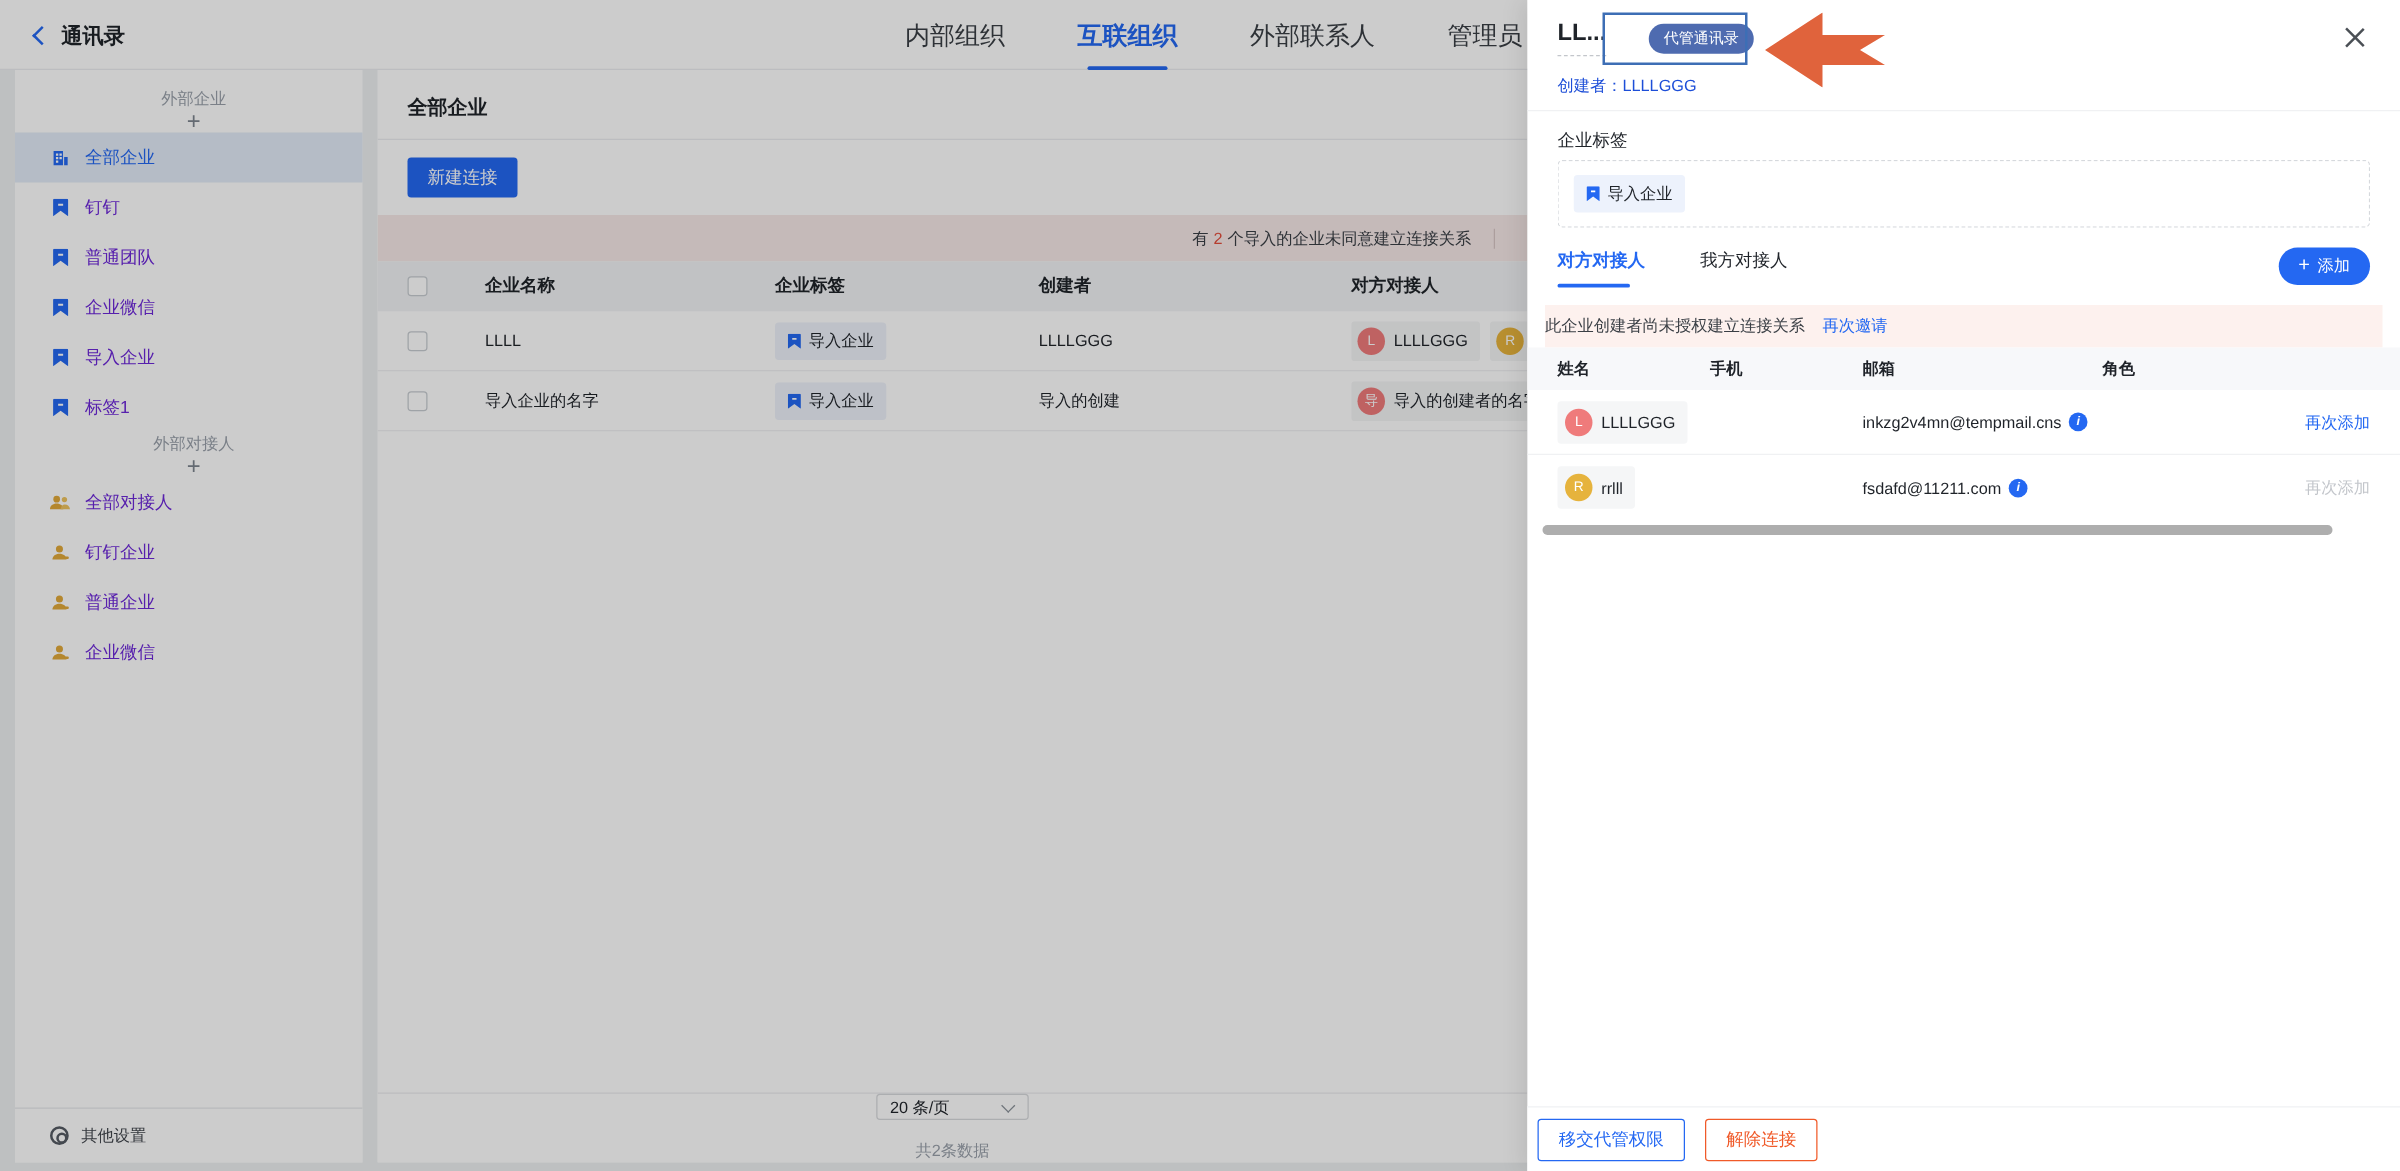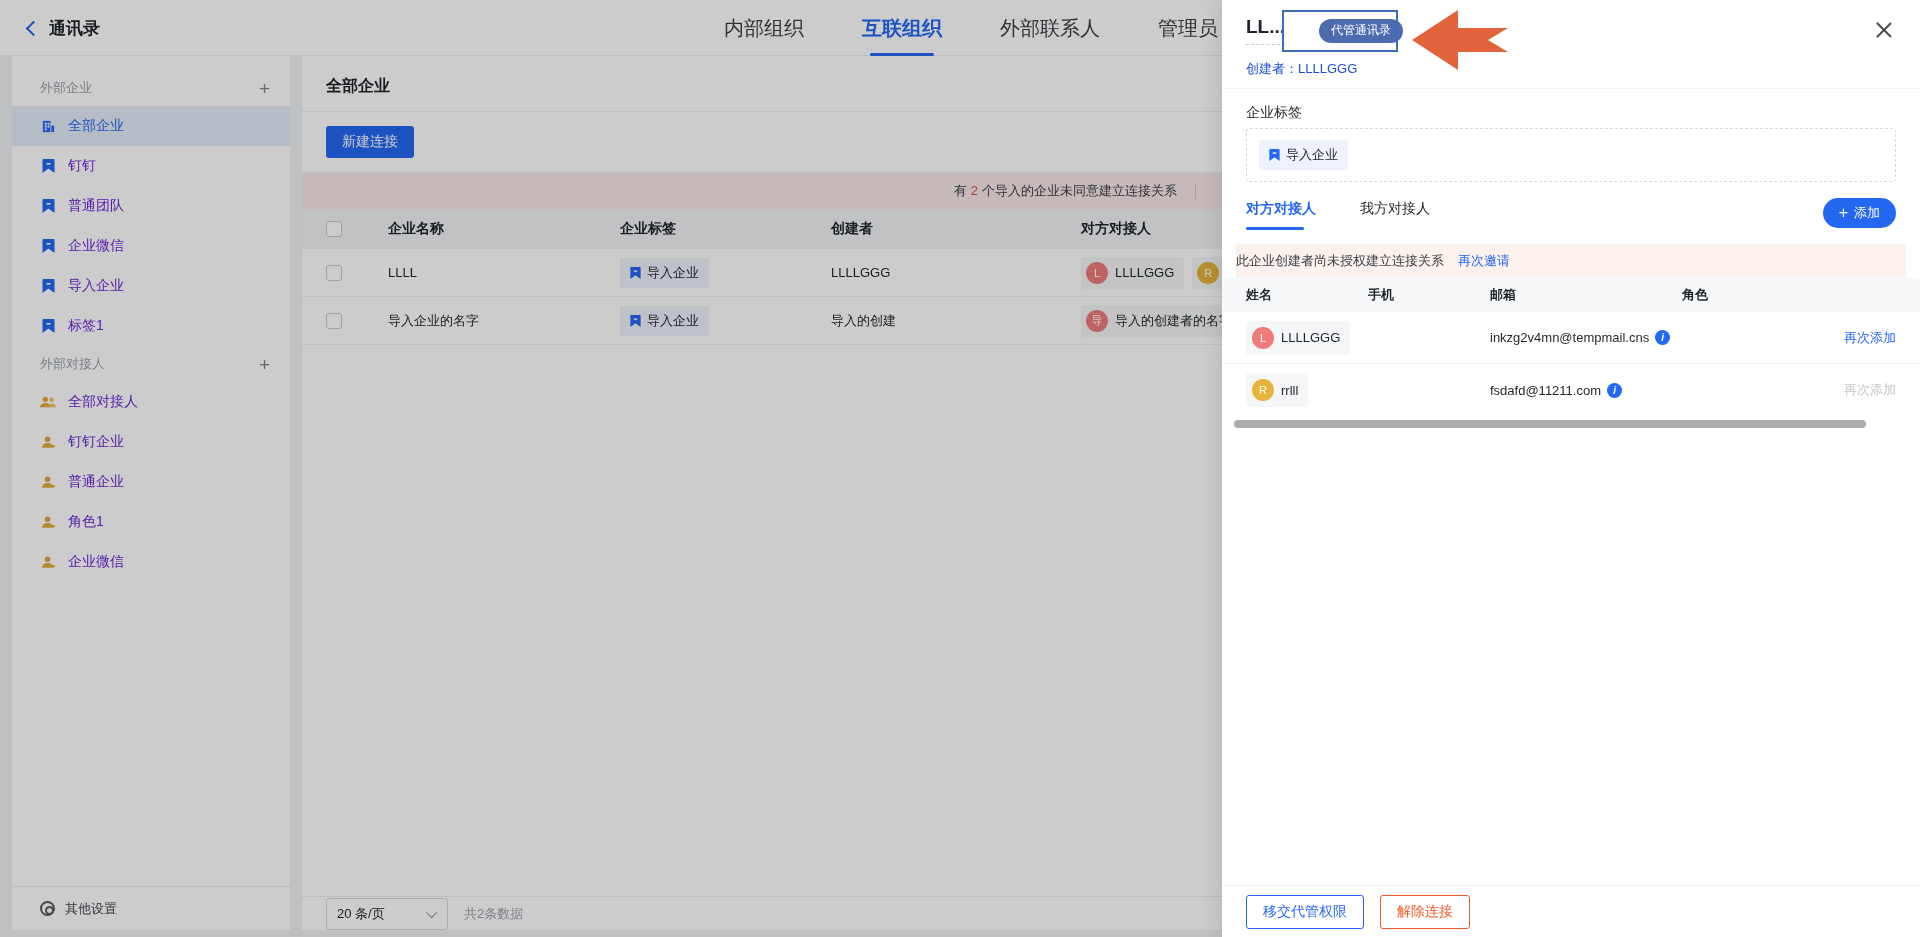--- a/index.html
+++ b/index.html
@@ -13,21 +13,21 @@
   .back-chevron { width:11px; height:11px; border-left:2px solid #2468f2; border-bottom:2px solid #2468f2; transform:rotate(45deg); }
   .app-title { font-size:17px; font-weight:700; color:#1f2329; }
   .top-tabs { position:absolute; left:718px; top:0; height:56px; display:flex; align-items:stretch; gap:46px; }
   .top-tab { display:flex; align-items:center; font-size:20px; color:#3a3f45; cursor:pointer; position:relative; padding:16px 6px; }
   .top-tab.active { color:#2468f2; font-weight:600; }
   .top-tab.active::after { content:""; position:absolute; left:50%; transform:translateX(-50%); bottom:0; width:64px; height:3px; background:#2468f2; border-radius:2px; }
 
   
   .sidebar { position:absolute; left:12px; top:56px; width:278px; bottom:7px; background:#fff; z-index:1; }
   .side-scroll { padding-top:14px; }
-  .side-section-header { height:36px; display:flex; align-items:center; justify-content:space-between; padding:0 20px 0 28px; color:#9aa1ab; font-size:13px; }
+  .side-section-header { height:36px; display:flex; align-items:center; justify-content:space-between; padding:0 20px 0 28px; color:#9aa1ab; font-size:13px;flex-direction:column; }
   .side-plus { color:#7d858f; font-size:19px; line-height:1; cursor:pointer; font-weight:400; }
   .side-item { height:40px; display:flex; align-items:center; gap:12px; padding:0 20px 0 28px; font-size:14px; color:#6d28d9; cursor:pointer; }
   .side-item.selected { background:#e3ebf8; color:#2468f2; }
   .side-item .ic { width:16px; height:16px; flex:0 0 16px; display:flex; align-items:center; justify-content:center; }
   .side-footer { position:absolute; left:0; right:0; bottom:0; height:44px; border-top:1px solid #e7e9ec; display:flex; align-items:center; gap:10px; padding:0 28px; color:#40454c; font-size:13px; cursor:pointer; background:#fff; }
   .gear { width:15px; height:15px; border:2px solid #555b63; border-radius:50%; position:relative; }
   .gear::after{ content:""; position:absolute; left:3px; top:3px; width:5px; height:5px; border:2px solid #555b63; border-radius:50%; }
 
   
   .main { position:absolute; left:302px; top:56px; width:920px; bottom:7px; background:#fff; z-index:1; overflow:hidden; }
@@ -43,21 +43,21 @@
   .tbl-header, .tbl-row { display:grid; grid-template-columns:62px 232px 211px 250px 1fr; align-items:center; padding-left:24px; }
   .tbl-header { height:40px; background:#f2f3f5; font-weight:700; font-size:14px; color:#1f2329; }
   .tbl-row { height:48px; border-bottom:1px solid #f0f1f3; font-size:13px; overflow:hidden; }
   .cbx { width:16px; height:16px; border:1px solid #c7ccd1; border-radius:3px; background:#fff; cursor:pointer; }
   .tag-chip { display:inline-flex; align-items:center; gap:6px; height:30px; padding:0 10px; background:#eef2fb; border-radius:3px; font-size:13px; color:#1f2329; }
   .contact-cell { display:flex; gap:8px; overflow:hidden; white-space:nowrap; }
   .person-chip { display:inline-flex; align-items:center; gap:7px; height:32px; padding:0 10px 0 5px; background:#f4f5f6; border-radius:3px; flex:0 0 auto; }
   .avatar { width:22px; height:22px; border-radius:50%; color:#fff; font-size:11px; display:flex; align-items:center; justify-content:center; flex:0 0 22px; }
   .av-red { background:#ef7b7b; } .av-gold { background:#e6b33d; }
 
-  .pagination { position:absolute; left:0; right:0; bottom:0; height:34px; border-top:1px solid #ebedf0; display:flex; align-items:center; gap:16px; padding:0 24px; background:#fff; }
+  .pagination { position:absolute; left:0; right:0; bottom:0; height:56px; border-top:1px solid #ebedf0; display:flex; align-items:center; gap:16px; padding:0 24px; background:#fff;flex-direction:column; }
   .page-select { width:122px; height:32px; border:1px solid #d8dadd; border-radius:3px; display:flex; align-items:center; justify-content:space-between; padding:0 10px; font-size:13px; color:#1f2329; cursor:pointer; background:#fff; }
   .sel-chev { width:8px; height:8px; border-left:1.5px solid #8a9199; border-bottom:1.5px solid #8a9199; transform:rotate(-45deg) translateY(-2px); }
   .page-total { font-size:13px; color:#9aa1ab; }
 
   
   .overlay { position:absolute; left:0; top:0; width:1222px; height:937px; background:rgba(0,0,0,0.20); z-index:2; }
 
   
   .drawer { position:absolute; left:1222px; top:0; width:698px; height:937px; background:#fff; z-index:3; box-shadow:-6px 0 16px rgba(0,0,0,0.08); }
   .dw-title-row { position:absolute; left:24px; top:16px; display:flex; align-items:center; gap:34px; }
@@ -82,21 +82,21 @@
   .mem-header { position:absolute; left:0; right:0; top:278px; height:34px; background:#f7f8fa; font-weight:700; font-size:13px; }
   .mem-row1 { position:absolute; left:0; right:0; top:312px; height:52px; border-bottom:1px solid #f0f1f3; font-size:13px; }
   .mem-row2 { position:absolute; left:0; right:0; top:364px; height:52px; font-size:13px; }
   .mem-chip { display:inline-flex; align-items:center; gap:7px; height:34px; padding:0 10px 0 6px; background:#f5f6f7; border-radius:3px; max-width:116px; }
   .email-cell { display:flex; align-items:center; gap:6px; white-space:nowrap; }
   .info-ic { width:15px; height:15px; border-radius:50%; background:#2468f2; color:#fff; font-size:10px; font-style:italic; font-weight:700; display:inline-flex; align-items:center; justify-content:center; cursor:pointer; }
   .act-link { text-align:right; font-size:13px; cursor:pointer; }
   .act-link.on { color:#2468f2; } .act-link.off { color:#c3c6cb; }
   .dw-scrollbar { position:absolute; left:12px; top:420px; width:656px; height:8px; }
   .dw-thumb { width:632px; height:8px; background:#aeaeae; border-radius:4px; cursor:pointer; }
-  .dw-footer { position:absolute; left:0; right:0; bottom:0; height:52px; border-top:1px solid #f0f1f3; display:flex; align-items:center; gap:16px; padding:0 24px; background:#fff; }
+  .dw-footer { position:absolute; left:0; right:0; bottom:0; height:52px; border-top:1px solid #f0f1f3; display:flex; align-items:center; gap:16px; padding:0 8px; background:#fff; }
   .btn-outline-blue { height:34px; padding:0 16px; background:#fff; border:1px solid #2468f2; color:#2468f2; font-size:14px; border-radius:3px; cursor:pointer; }
   .btn-outline-orange { height:34px; padding:0 16px; background:#fff; border:1px solid #f05a29; color:#f05a29; font-size:14px; border-radius:3px; cursor:pointer; }
 
   
   .anno-box { position:absolute; left:1282px; top:10px; width:116px; height:42px; border:2px solid #3d6eb5; z-index:5; pointer-events:none; }
   .anno-arrow { position:absolute; left:1412px; top:10px; z-index:5; pointer-events:none; }
 </style>
 </head>
 <body>
 
@@ -204,30 +204,20 @@
       </div>
       <div class="side-item">
         <span class="ic">
             <svg width="15" height="14" viewBox="0 0 16 14">
               <circle cx="7" cy="4" r="3" fill="#e2a93a"></circle>
               <path fill="#e2a93a" d="M1 13c0-3 2.7-5 6-5s6 2 6 5z"></path>
               <rect x="11" y="10.5" width="4" height="2" rx="1" fill="#e2a93a"></rect>
             </svg>
           </span>
         <span>普通企业</span>
-      </div>
-      <div class="side-item">
-        <span class="ic">
-            <svg width="15" height="14" viewBox="0 0 16 14">
-              <circle cx="7" cy="4" r="3" fill="#e2a93a"></circle>
-              <path fill="#e2a93a" d="M1 13c0-3 2.7-5 6-5s6 2 6 5z"></path>
-              <rect x="11" y="10.5" width="4" height="2" rx="1" fill="#e2a93a"></rect>
-            </svg>
-          </span>
-        <span>角色1</span>
       </div>
       <div class="side-item">
         <span class="ic">
             <svg width="15" height="14" viewBox="0 0 16 14">
               <circle cx="7" cy="4" r="3" fill="#e2a93a"></circle>
               <path fill="#e2a93a" d="M1 13c0-3 2.7-5 6-5s6 2 6 5z"></path>
               <rect x="11" y="10.5" width="4" height="2" rx="1" fill="#e2a93a"></rect>
             </svg>
           </span>
         <span>企业微信</span>

